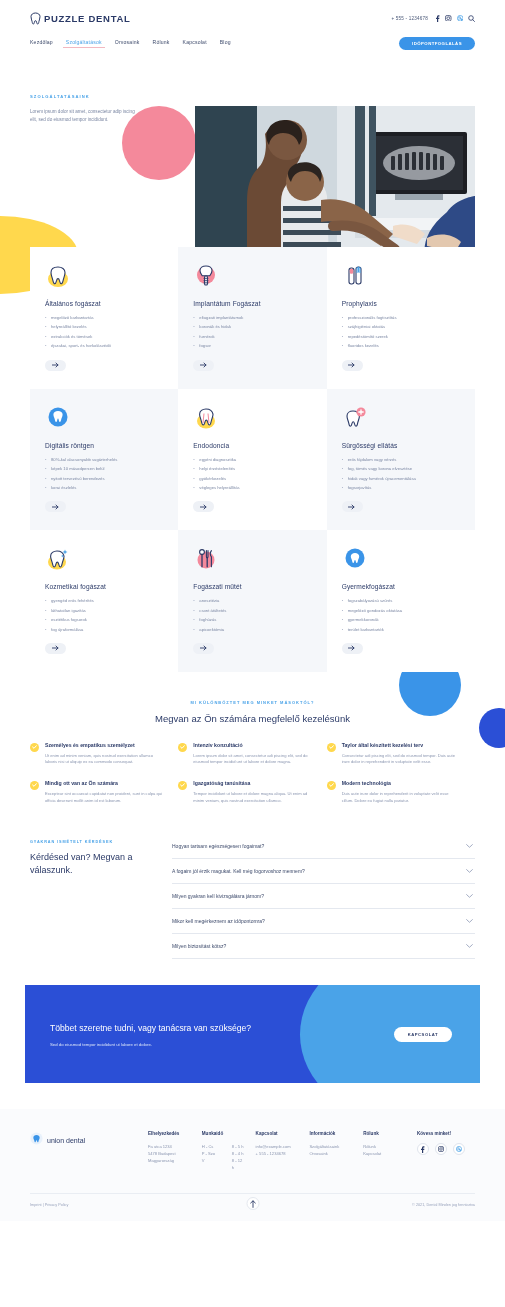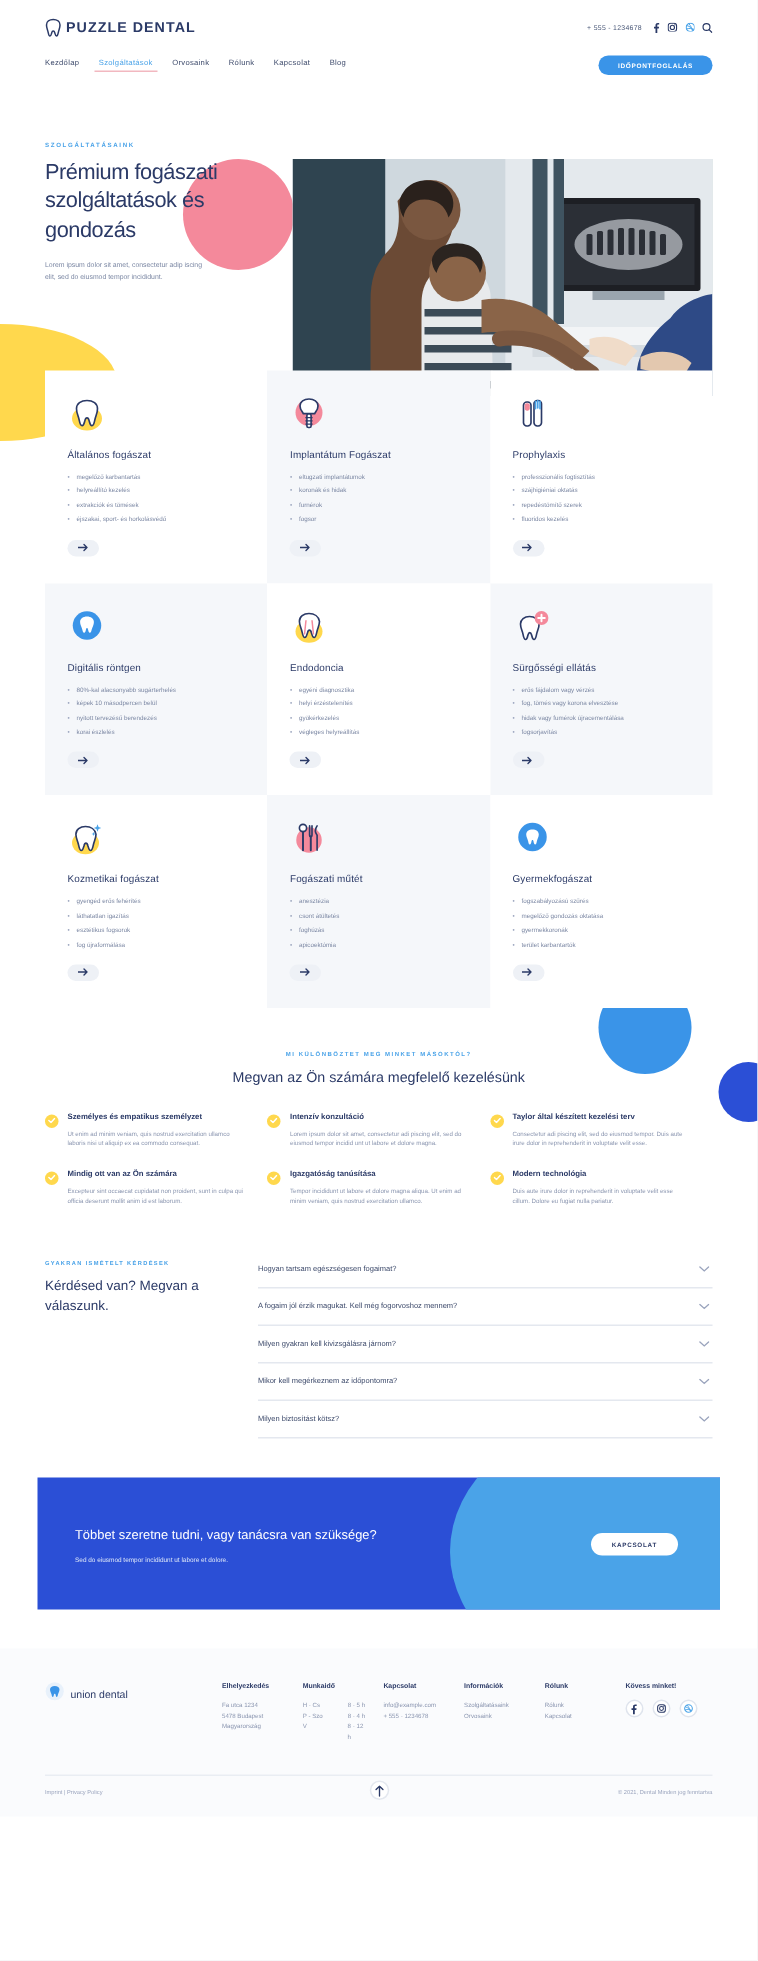--- a/index.html
+++ b/index.html
@@ -109,21 +109,21 @@
   .faq-right { flex: 1; }
   .faq-item {
     display: flex; align-items: center; justify-content: space-between;
     border-bottom: .6px solid #e4e8ef; padding: 9px 2px 9px 0; cursor: pointer;
   }
   .faq-q { font-size: 5px; color: #3d4a6b; }
   .chev svg { display: block; }
 
   
   .cta {
-    margin: 26px 25px 0 25px; height: 88px; background: #2b4fd6; position: relative;
+    margin: 26px 25px 0 25px; height: 98px; background: #2b4fd6; position: relative;
     overflow: hidden; display: flex; align-items: center;
   }
   .cta-shape {
     position: absolute; right: -30px; top: -38px; width: 210px; height: 175px;
     background: #4aa3e8; border-radius: 50%;
   }
   .cta-text { position: relative; z-index: 3; padding-left: 25px; width: 230px; }
   .cta-h { font-size: 8.6px; color: #fff; line-height: 1.42; font-weight: 400; }
   .cta-p { font-size: 4.3px; color: #dce6f8; margin-top: 8px; }
   .cta-btn {
@@ -220,21 +220,20 @@
       <button class="btn-appt">IDŐPONTFOGLALÁS</button>
     </div>
   </header>
 
   <section class="hero">
     <div class="blob-pink"></div>
     <div class="blob-yellow"></div>
     <div class="hero-inner">
       <div class="hero-left">
         <div class="eyebrow">SZOLGÁLTATÁSAINK</div>
-        <h1 class="hero-h1">Prémium fogászati szolgáltatások és gondozás</h1>
         <p class="hero-sub">Lorem ipsum dolor sit amet, consectetur adip iscing elit, sed do eiusmod tempor incididunt.</p>
       </div>
     </div>
     <div class="hero-img">
       <svg width="280" height="158" viewBox="0 0 280 158" preserveAspectRatio="xMidYMid slice">
         <rect width="280" height="158" fill="#dde3e8"></rect>
         <rect x="0" y="0" width="62" height="158" fill="#2f4450"></rect>
         <rect x="62" y="0" width="80" height="158" fill="#cfd8de"></rect>
         <rect x="142" y="0" width="138" height="158" fill="#e4e9ed"></rect>
         <rect x="176" y="26" width="96" height="62" rx="2" fill="#1d1f24"></rect>

